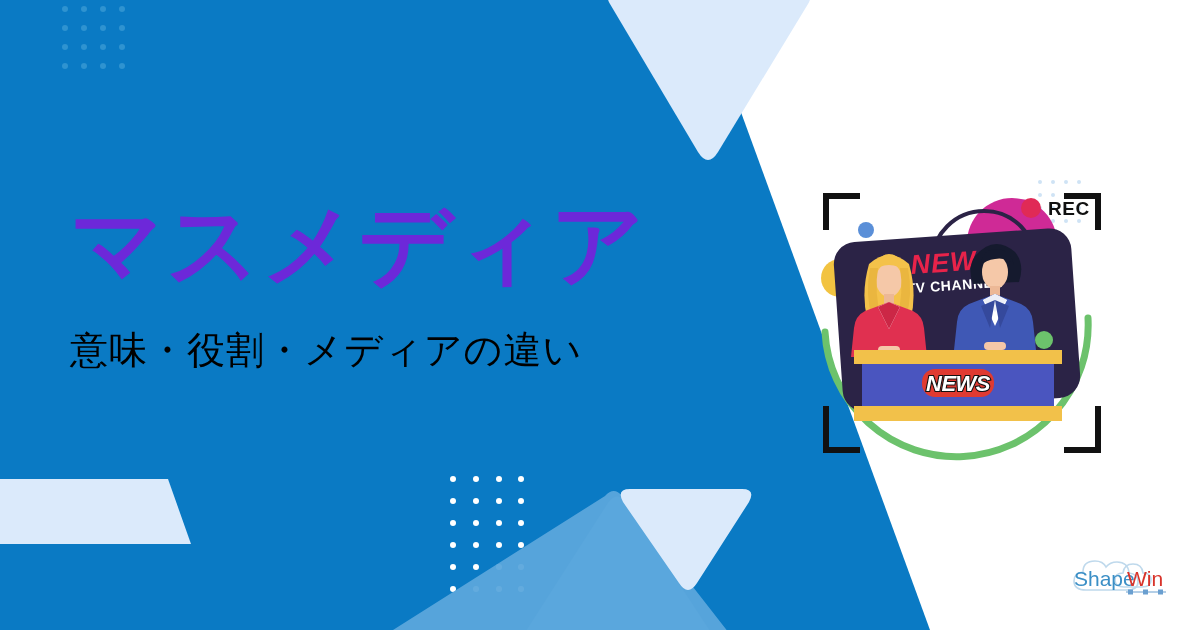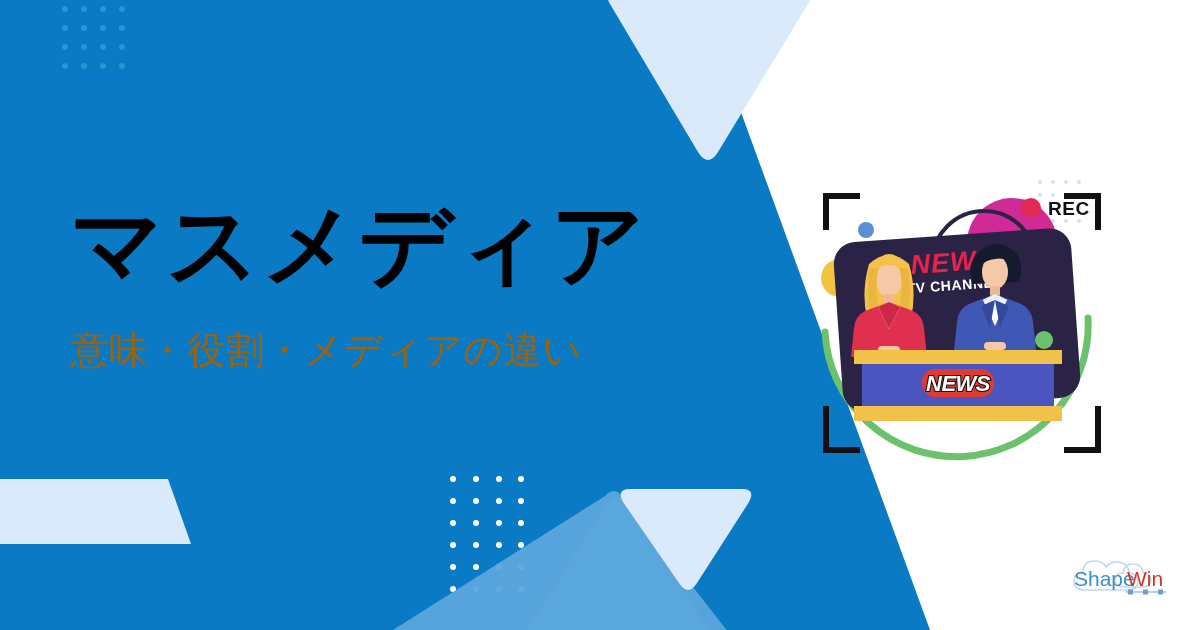--- a/index.html
+++ b/index.html
@@ -24,31 +24,31 @@
   .bg-svg { left: 0; top: 0; width: 1200px; height: 630px; }
 
   
   .text-block {
     position: absolute;
     left: 70px;
     top: 196px;
     width: 740px;
   }
   .headline {
-    color: #000000;
+    color: #6d28d9;
     font-size: 92px;
     line-height: 1.06;
     font-weight: 700;
     letter-spacing: 2px;
     white-space: nowrap;
     font-family: "DejaVu Sans", "Liberation Sans", sans-serif;
   }
   .subheadline {
     margin-top: 34px;
-    color: #a16207;
+    color: #000000;
     font-size: 38px;
     line-height: 1.2;
     font-weight: 500;
     letter-spacing: 1px;
     white-space: nowrap;
     font-family: "DejaVu Sans", "Liberation Sans", sans-serif;
   }
 
   
   .illus-svg { left: 812px; top: 168px; width: 300px; height: 302px; }

